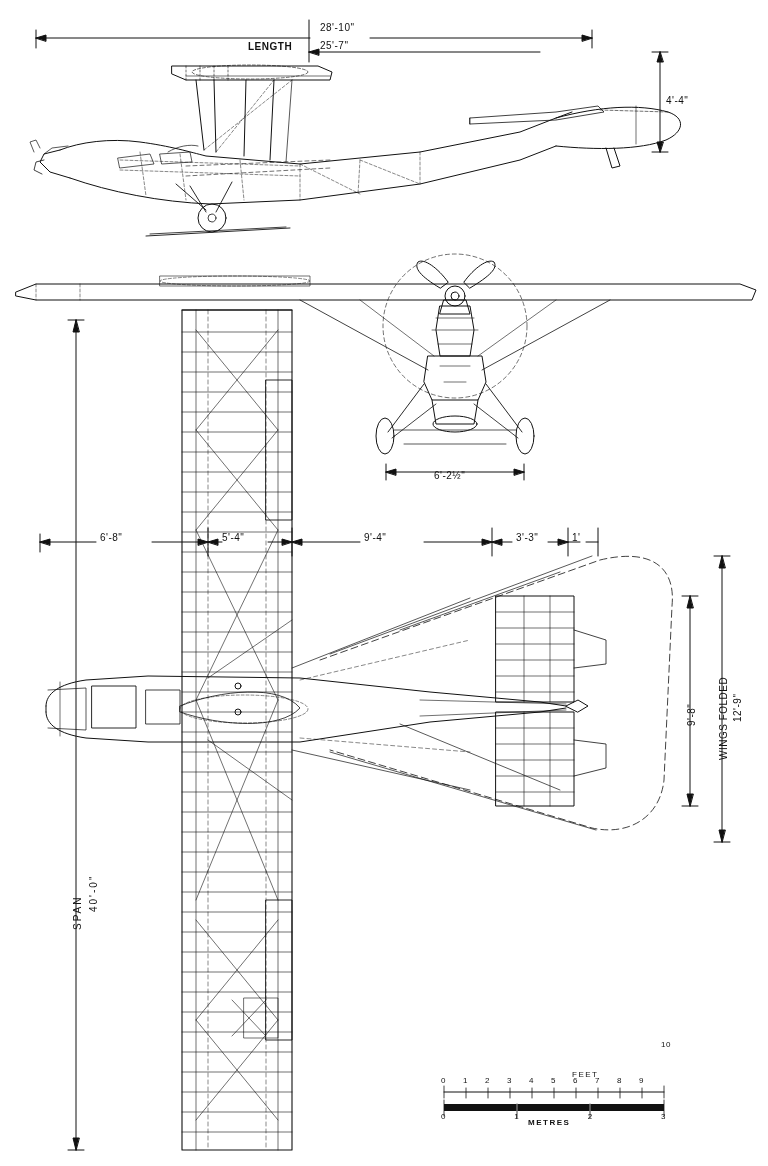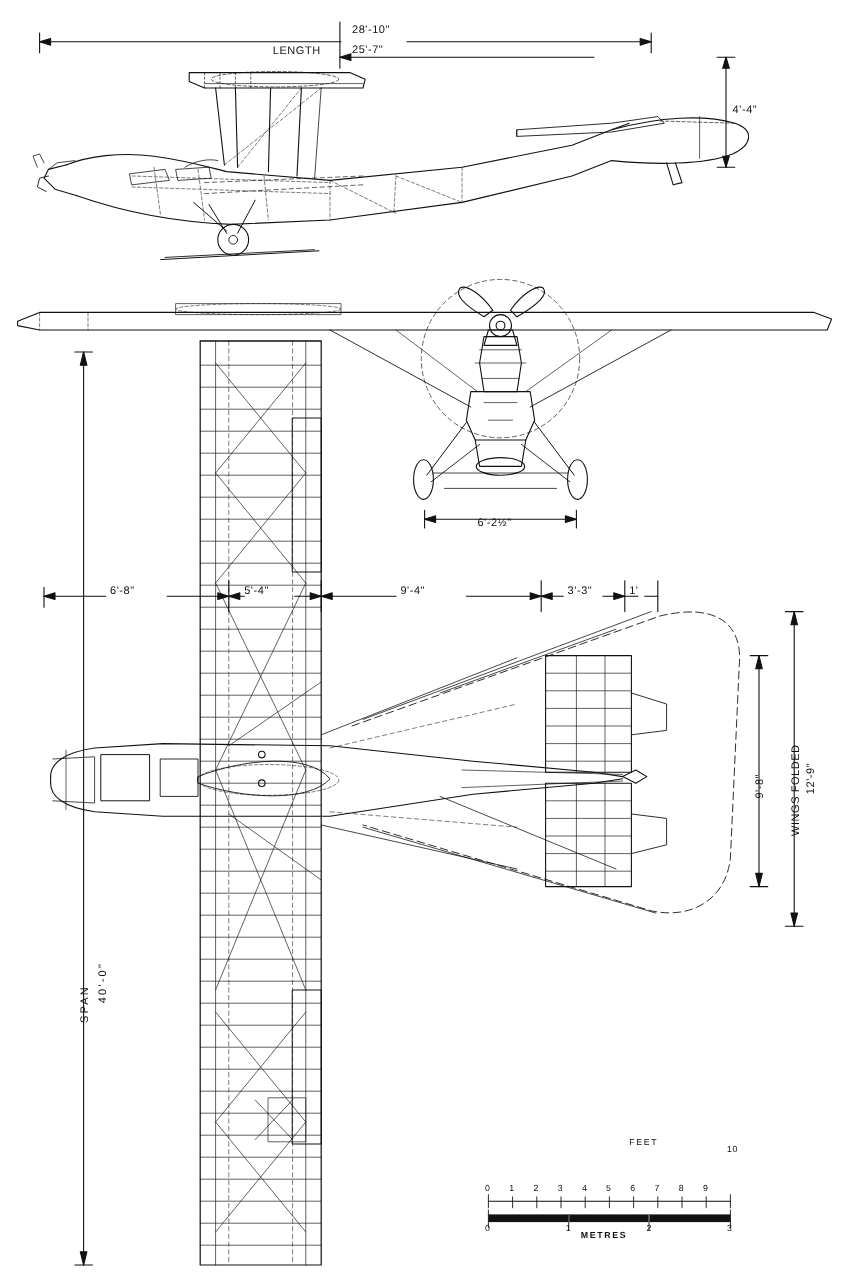--- a/index.html
+++ b/index.html
@@ -327,41 +327,41 @@
         <g stroke="#fff" stroke-width="1">
           <path d="M517 1104 L517 1111"></path>
             <path d="M590 1104 L590 1111"></path>
         </g>
         <path d="M444 1100 L444 1116 M517 1104 L517 1118 M590 1104 L590 1118 M664 1100 L664 1116" stroke-width="0.8"></path>
       </g>
 
     </g>
   </svg>
 
-  <div class="lbl" style="left:248px;top:41px;">LENGTH</div>
+  <div class="lbl" style="left:248px;top:41px;font-weight:bold;">LENGTH</div>
   <div class="lbl" style="left:320px;top:22px;">28'-10"</div>
   <div class="lbl" style="left:320px;top:40px;">25'-7"</div>
   <div class="lbl" style="left:666px;top:95px;">4'-4"</div>
 
   <div class="lbl" style="left:434px;top:470px;">6'-2½"</div>
 
   <div class="lbl" style="left:100px;top:532px;">6'-8"</div>
   <div class="lbl" style="left:222px;top:532px;">5'-4"</div>
   <div class="lbl" style="left:364px;top:532px;">9'-4"</div>
   <div class="lbl" style="left:516px;top:532px;">3'-3"</div>
   <div class="lbl" style="left:572px;top:532px;">1'</div>
 
   <div class="lbl vert" style="left:686px;top:726px;transform:rotate(-90deg);">9'-8"</div>
   <div class="lbl vert" style="left:718px;top:760px;transform:rotate(-90deg);">WINGS FOLDED</div>
   <div class="lbl vert" style="left:732px;top:722px;transform:rotate(-90deg);">12'-9"</div>
 
   <div class="lbl vert" style="left:72px;top:930px;transform:rotate(-90deg);letter-spacing:2px;">SPAN</div>
   <div class="lbl vert" style="left:88px;top:912px;transform:rotate(-90deg);letter-spacing:2px;">40'-0"</div>
 
-  <div class="lbl tiny" style="left:534px;top:1034px;letter-spacing:1.5px;padding-left:38px;">FEET</div>
+  <div class="lbl tiny" style="left:534px;top:1070px;letter-spacing:1.5px;padding-left:38px;">FEET</div>
   <div class="lbl tiny" style="left:528px;top:1118px;letter-spacing:1.5px;font-weight:bold;">METRES</div>
 
   <div id="feet-ticks">
       <div class="lbl tiny" style="left: 441px; top: 1076px;">0</div>
       <div class="lbl tiny" style="left: 463px; top: 1076px;">1</div>
       <div class="lbl tiny" style="left: 485px; top: 1076px;">2</div>
       <div class="lbl tiny" style="left: 507px; top: 1076px;">3</div>
       <div class="lbl tiny" style="left: 529px; top: 1076px;">4</div>
       <div class="lbl tiny" style="left: 551px; top: 1076px;">5</div>
       <div class="lbl tiny" style="left: 573px; top: 1076px;">6</div>

